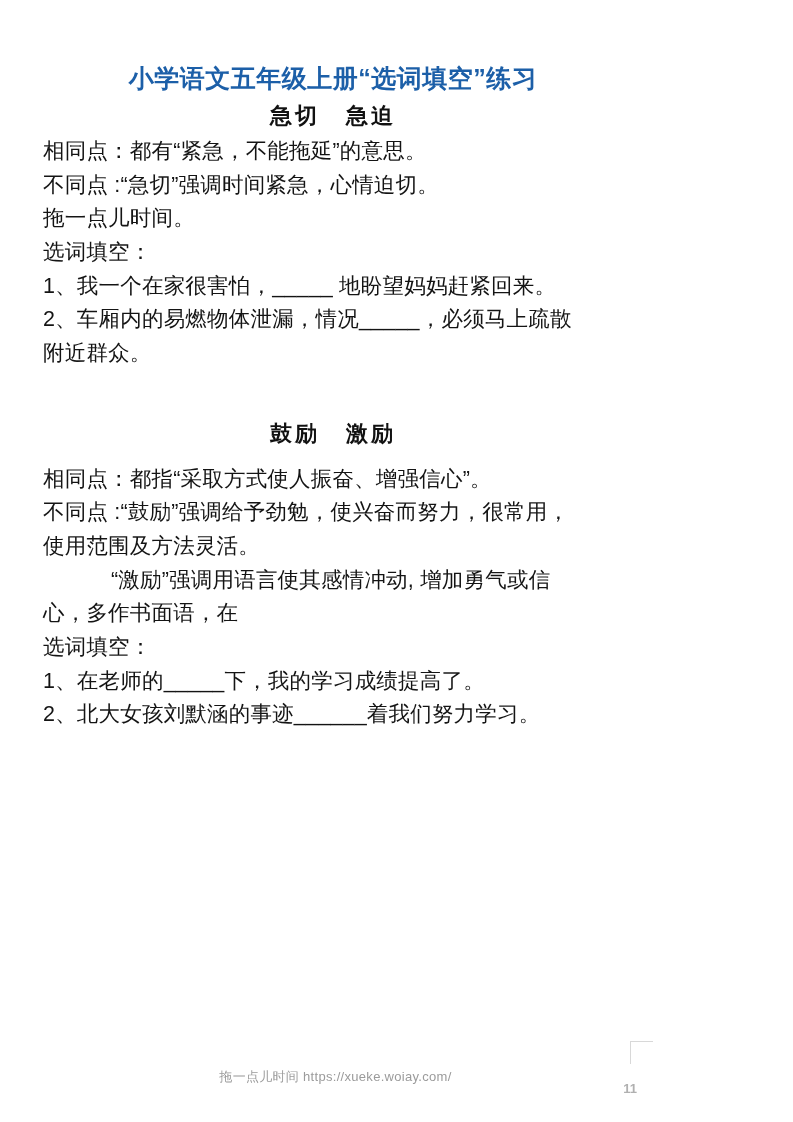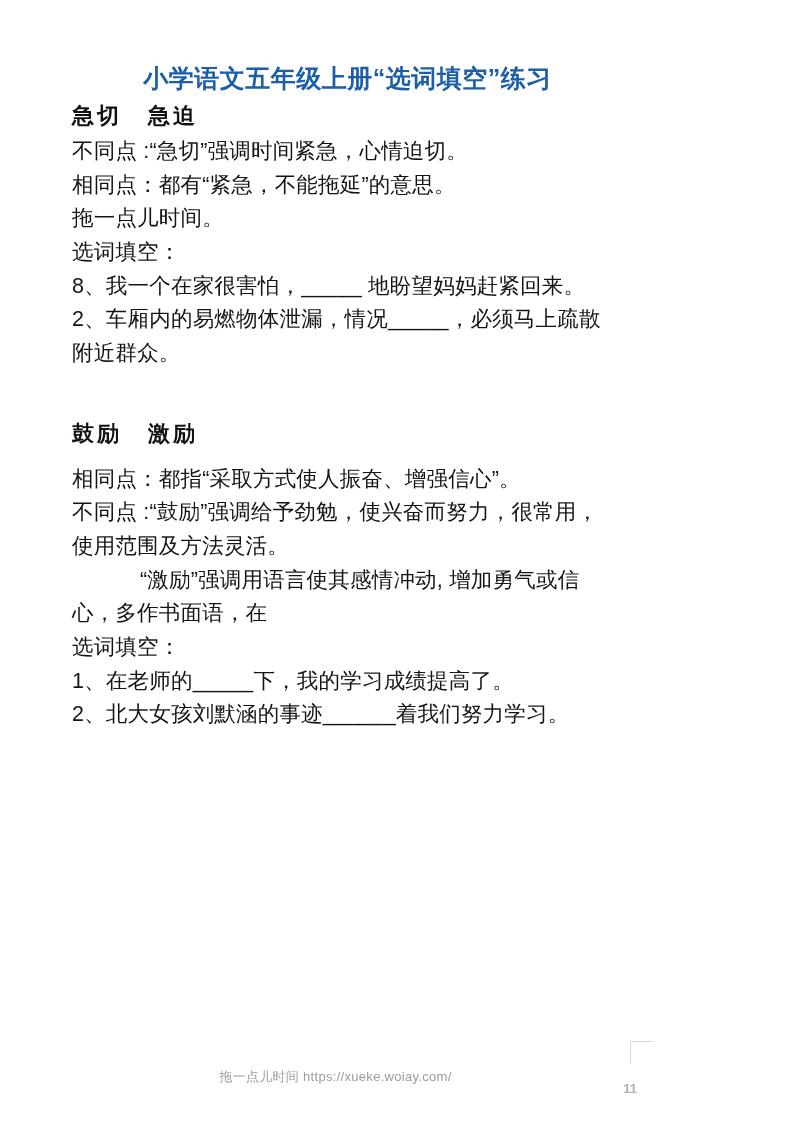--- a/index.html
+++ b/index.html
@@ -13,33 +13,34 @@
     position: relative;
     font-family: "Liberation Sans", sans-serif;
     color: #1a1a1a;
   }
   .page {
     position: absolute;
     top: 0; left: 0;
     width: 671px;
     height: 1122px;
     box-sizing: border-box;
-    padding: 52px 48px 40px 72px;
+    padding: 52px 48px 40px 43px;
     overflow: hidden;
   }
   .doc-title {
     text-align: center;
     color: #1c5fa8;
     font-size: 25px;
     font-weight: bold;
     letter-spacing: 0.5px;
     margin: 10px 0 6px 0;
     font-family: "Liberation Sans", sans-serif;
   }
   .section-title {
+    text-align: center;
     font-size: 22px;
     font-weight: bold;
     letter-spacing: 3px;
     margin: 6px 0 4px 0;
     color: #111;
   }
   .word-gap {
     display: inline-block;
     width: 26px;
   }
@@ -90,25 +91,25 @@
 </style>
 </head>
 <body>
 
 <div class="page">
 
   <div class="doc-title">小学语文五年级上册“选词填空”练习</div>
 
   <div class="section-title"><span>急切</span><span class="word-gap"></span><span>急迫</span></div>
 
+  <div class="line">相同点：都有“紧急，不能拖延”的意思。</div>
   <div class="line">不同点 :“急切”强调时间紧急，心情迫切。</div>
-  <div class="line">相同点：都有“紧急，不能拖延”的意思。</div>
   <div class="line">拖一点儿时间。</div>
   <div class="line">选词填空：</div>
-  <div class="line">8、我一个在家很害怕，_____ 地盼望妈妈赶紧回来。</div>
+  <div class="line">1、我一个在家很害怕，_____ 地盼望妈妈赶紧回来。</div>
   <div class="line">2、车厢内的易燃物体泄漏，情况_____，必须马上疏散</div>
   <div class="line">附近群众。</div>
 
   <div class="spacer-lg"></div>
 
   <div class="section-title"><span>鼓励</span><span class="word-gap"></span><span>激励</span></div>
 
   <div class="spacer-sm"></div>
 
   <div class="line">相同点：都指“采取方式使人振奋、增强信心”。</div>

